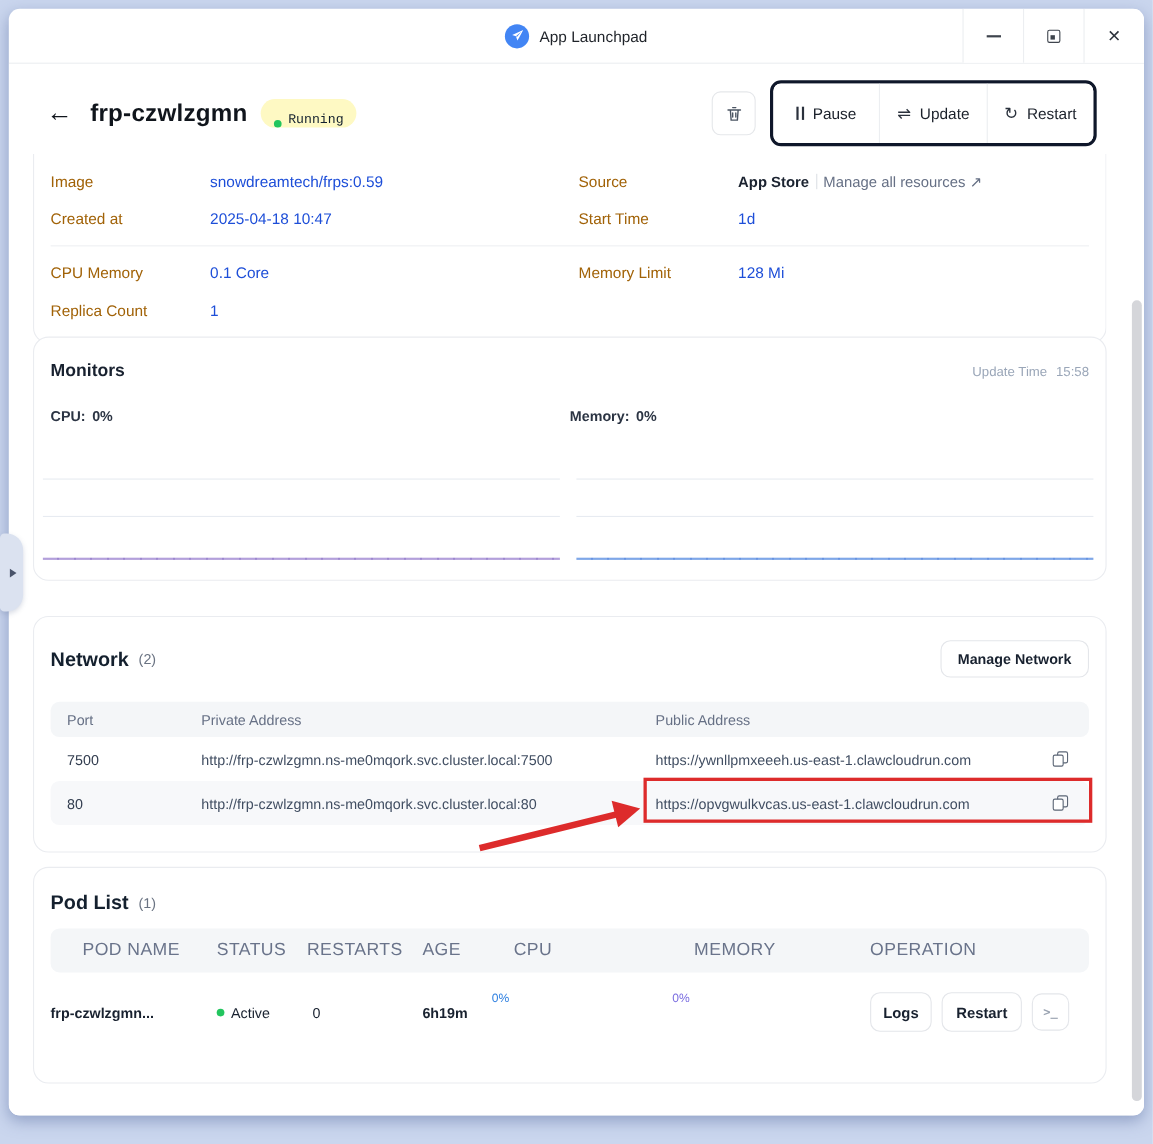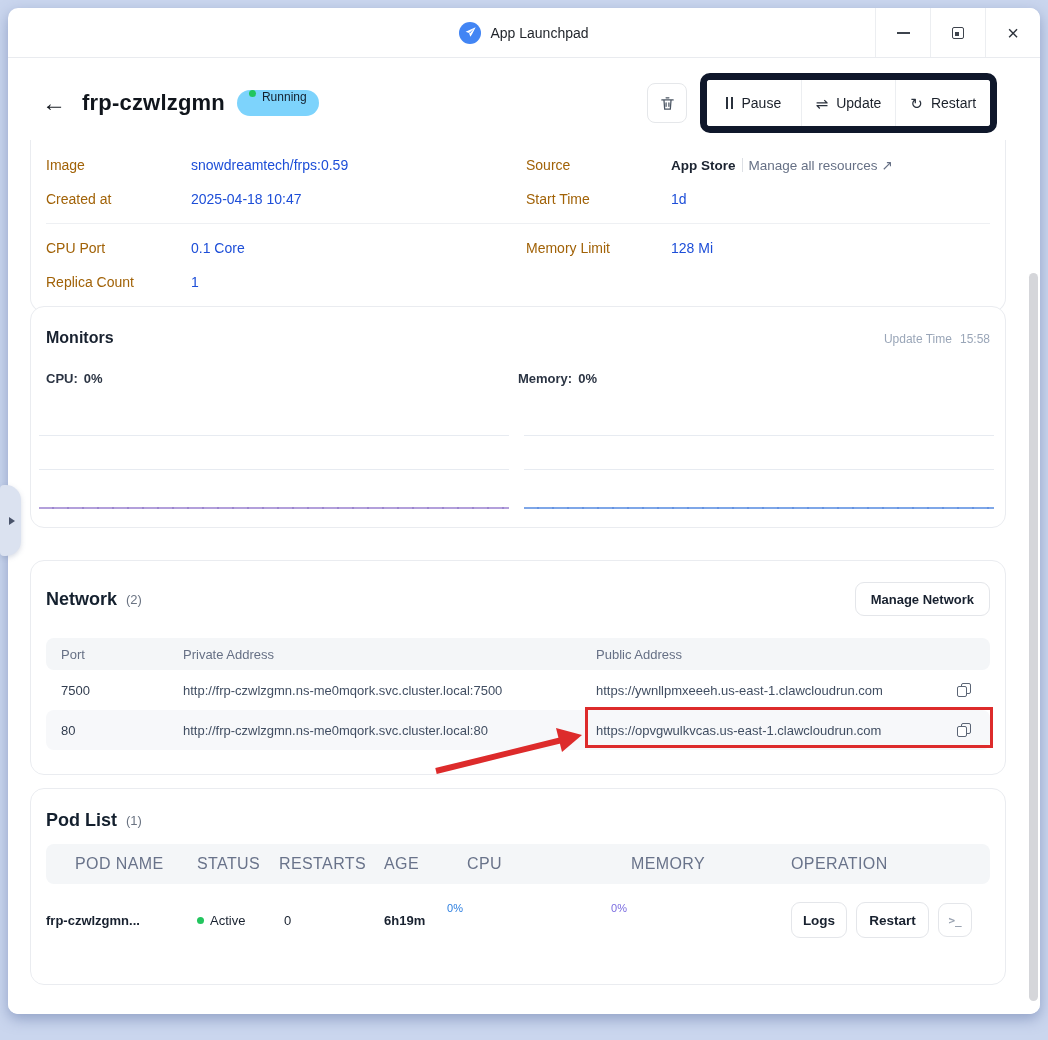--- a/index.html
+++ b/index.html
@@ -21,26 +21,26 @@
   .restore-icon { width:12px; height:12px; border:1.6px solid #3e444d; border-radius:2px; position:relative; }
   .restore-icon::after { content:""; position:absolute; left:1.5px; bottom:1.5px; width:4px; height:4px; background:#3e444d; }
   .close-icon { font-size:20px; color:#2d333c; line-height:1; }
 
   
   .content { position:relative; flex:1; background:#fff; }
 
   .header-row { position:absolute; top:17px; left:34px; right:43px; height:56px; display:flex; align-items:center; }
   .back { font-size:24px; color:#10151c; margin-right:16px; cursor:pointer; }
   .page-title { font-size:22px; font-weight:700; color:#10151c; letter-spacing:.2px; }
-  .badge { margin-left:12px; height:26px; padding:0 12px; border-radius:13px; background:#7dd3fc; display:flex; align-items:flex-start; gap:6px; }
+  .badge { margin-left:12px; height:26px; padding:0 12px; border-radius:13px; background:#fef9c3; display:flex; align-items:flex-end; gap:6px;font-family:Liberation Mono, monospace; }
   .dot { width:7px; height:7px; border-radius:50%; background:#22c55e; }
   .badge span { font-size:12px; color:#13202e; }
   .hdr-actions { margin-left:auto; display:flex; align-items:center; gap:13px; }
   .icon-btn { width:40px; height:40px; border:1px solid #e5e7ea; border-radius:8px; background:#fff; display:flex; align-items:center; justify-content:center; }
-  .seg { display:flex; border:7px solid #0f172a; border-radius:10px; overflow:hidden; height:60px; width:297px; background:#fff; }
+  .seg { display:flex; border:3px solid #0f172a; border-radius:10px; overflow:hidden; height:60px; width:297px; background:#fff; }
   .seg button { flex:1; border:none; background:#fff; font-family:inherit; font-size:14px; color:#1b212b; display:flex; align-items:center; justify-content:center; gap:8px; cursor:pointer; }
   .seg button + button { border-left:1px solid #eceef1; }
   .pause-bars { display:inline-flex; gap:3px; }
   .pause-bars i { width:2px; height:12px; background:#2a313c; }
   .glyph { font-size:15px; color:#2a313c; line-height:1; }
 
   .card { position:absolute; left:22px; width:976px; border:1px solid #eaecf0; border-radius:14px; background:#fff; }
 
   
   .details-card { top:82px; height:172px; border-top:none; border-radius:0 0 14px 14px; padding:8px 15px 0; }
@@ -205,21 +205,21 @@
           <span class="dvalue">2025-04-18 10:47</span>
         </div>
         <div class="dcell right">
           <span class="dlabel">Start Time</span>
           <span class="dvalue">1d</span>
         </div>
       </div>
       <div class="ddivider"></div>
       <div class="drow">
         <div class="dcell left">
-          <span class="dlabel">CPU Port</span>
+          <span class="dlabel">CPU Memory</span>
           <span class="dvalue">0.1 Core</span>
         </div>
         <div class="dcell right">
           <span class="dlabel">Memory Limit</span>
           <span class="dvalue">128 Mi</span>
         </div>
       </div>
       <div class="drow">
         <div class="dcell left">
           <span class="dlabel">Replica Count</span>

